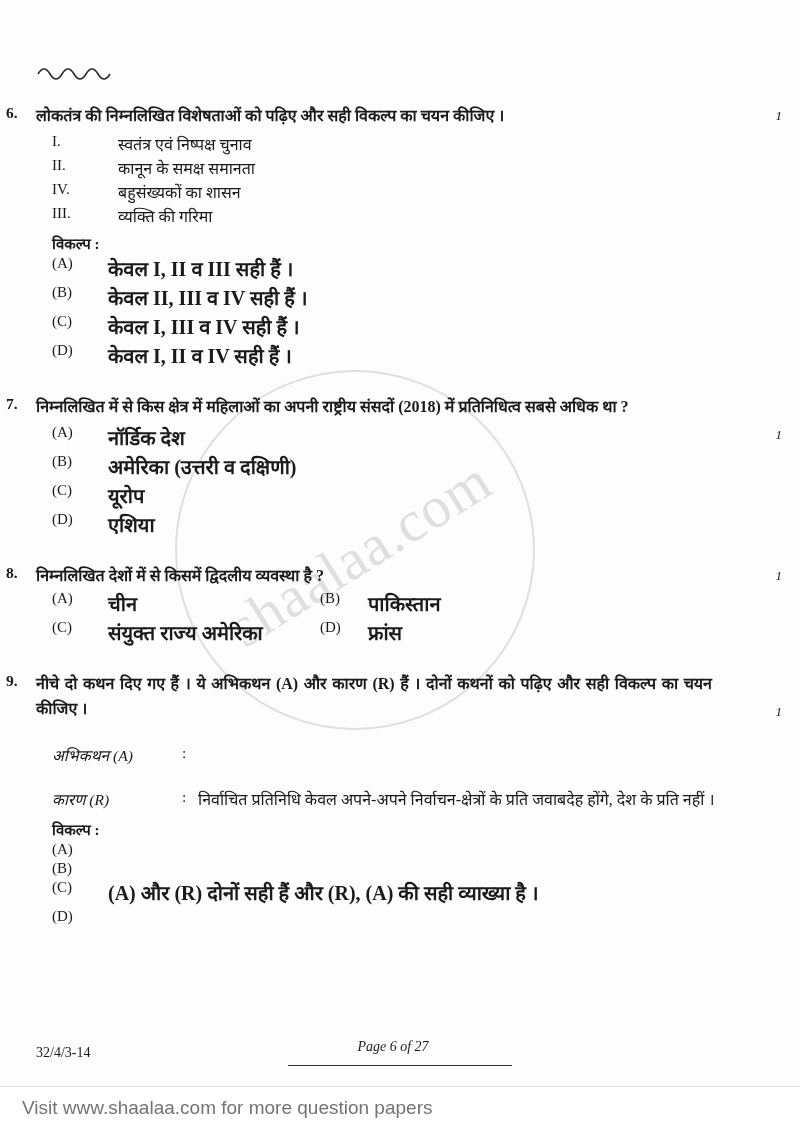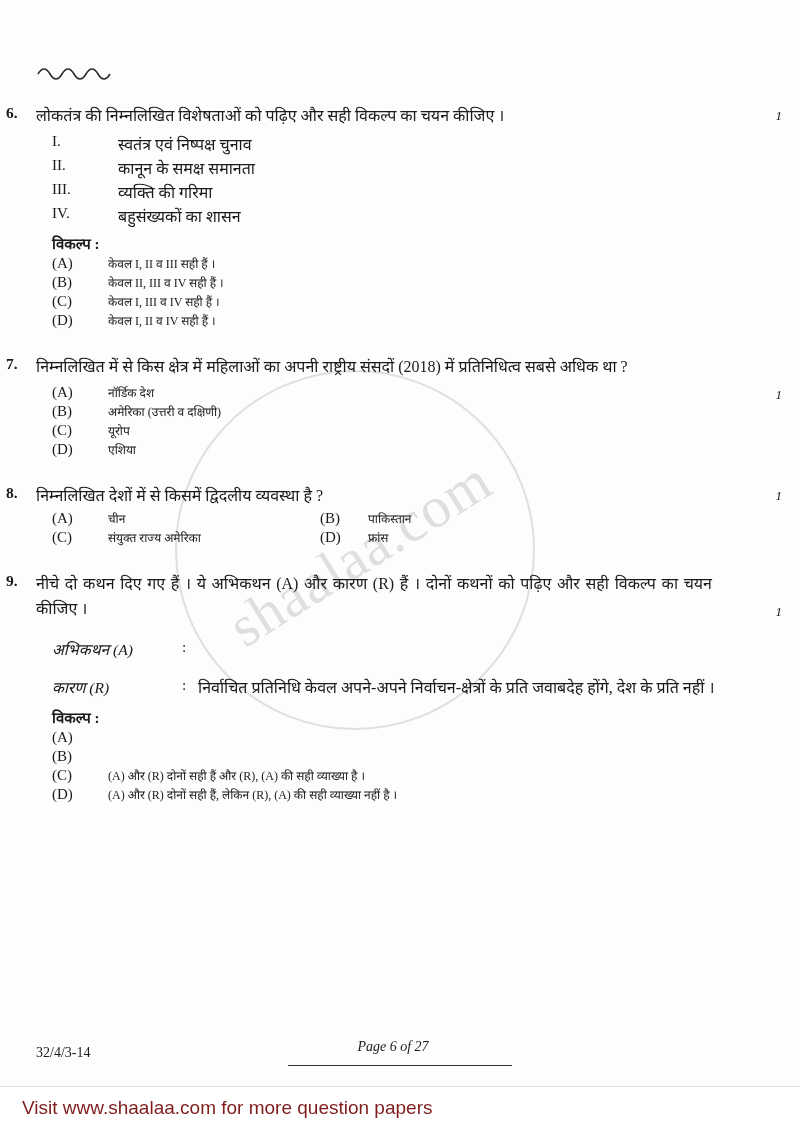--- a/index.html
+++ b/index.html
@@ -55,20 +55,21 @@
     text-align:left;
     font-size:15.5px;
     font-weight:bold;
     padding-left:6px;
     box-sizing:border-box;
   }
   .qtext {
     flex:1;
     font-size:16px;
     line-height:1.55;
+    font-weight:bold;
   }
   .marks {
     position:absolute;
     right:18px;
     font-size:13px;
     font-style:italic;
   }
 
   .romans { margin-top:4px; }
   .roman-row { display:flex; align-items:flex-start; margin-bottom:2px; }
@@ -80,30 +81,30 @@
 
   .vikalp {
     margin-left:52px;
     font-size:15px;
     font-weight:bold;
     margin-top:6px;
     margin-bottom:2px;
   }
   .opt-row { display:flex; align-items:flex-start; margin-bottom:2px; }
   .opt-label { width:56px; margin-left:52px; font-size:15px; }
-  .opt-text { font-size:12px; }
+  .opt-text { font-size:20px;font-weight:bold; }
 
   .opt-grid { margin-top:2px; }
   .opt-grid-row { display:flex; align-items:flex-start; margin-bottom:2px; }
   .opt-cell { display:flex; }
   .opt-cell.first { width:320px; }
   .opt-cell .lbl { width:56px; margin-left:52px; font-size:15px; }
   .opt-cell.second .lbl { margin-left:0; width:48px; }
 
-  .ar-row { display:flex; align-items:flex-start; margin-top:16px; }
+  .ar-row { display:flex; align-items:flex-start; margin-top:22px; }
   .ar-label {
     width:130px; margin-left:52px;
     font-size:15.5px; font-style:italic;
   }
   .ar-colon { width:16px; font-size:15.5px; }
   .ar-text { flex:1; font-size:16px; line-height:1.55; padding-right:30px; }
 
   .footer {
     position:absolute;
     left:0; right:0; bottom:52px;
@@ -128,21 +129,21 @@
     position:absolute;
     left:0; right:0; bottom:0;
     height:44px;
     background:#ffffff;
     border-top:1px solid #e2e2e2;
   }
   .banner-text {
     position:absolute; left:22px; top:10px;
     font-family:"Liberation Sans", sans-serif;
     font-size:19px;
-    color:#7f1d1d;
+    color:#737373;
   }
 </style>
 </head>
 <body>
 
 <div class="page">
 
   <svg class="squiggle" width="76" height="20">
     <path d="M2,12 Q8,2 14,12 T26,12 T38,12 T50,12 T62,12 T74,12" fill="none" stroke="#2b2b2b" stroke-width="1.6"></path>
   </svg>
@@ -163,26 +164,26 @@
       <div class="romans">
         <div class="roman-row">
           <div class="roman-label">I.</div>
           <div class="roman-text">स्वतंत्र एवं निष्पक्ष चुनाव</div>
         </div>
         <div class="roman-row">
           <div class="roman-label">II.</div>
           <div class="roman-text">कानून के समक्ष समानता</div>
         </div>
         <div class="roman-row">
+          <div class="roman-label">IV.</div>
+          <div class="roman-text">बहुसंख्यकों का शासन</div>
+        </div>
+        <div class="roman-row">
           <div class="roman-label">III.</div>
           <div class="roman-text">व्यक्ति की गरिमा</div>
-        </div>
-        <div class="roman-row">
-          <div class="roman-label">IV.</div>
-          <div class="roman-text">बहुसंख्यकों का शासन</div>
         </div>
       </div>
       <div class="vikalp">विकल्प :</div>
       <div>
         <div class="opt-row">
           <div class="opt-label">(A)</div>
           <div class="opt-text">केवल I, II व III सही हैं ।</div>
         </div>
         <div class="opt-row">
           <div class="opt-label">(B)</div>
@@ -280,21 +281,20 @@
         </div>
         <div class="opt-row">
           <div class="opt-label">(B)</div>
         </div>
         <div class="opt-row">
           <div class="opt-label">(C)</div>
           <div class="opt-text">(A) और (R) दोनों सही हैं और (R), (A) की सही व्याख्या है ।</div>
         </div>
         <div class="opt-row">
           <div class="opt-label">(D)</div>
-          <div class="opt-text">(A) और (R) दोनों सही हैं, लेकिन (R), (A) की सही व्याख्या नहीं है ।</div>
         </div>
       </div>
     </div>
 
   </div>
 
   <div class="footer">
     <div class="foot-code">32/4/3-14</div>
     <div class="foot-page">Page 6 of 27</div>
     <div class="foot-rule"></div>

